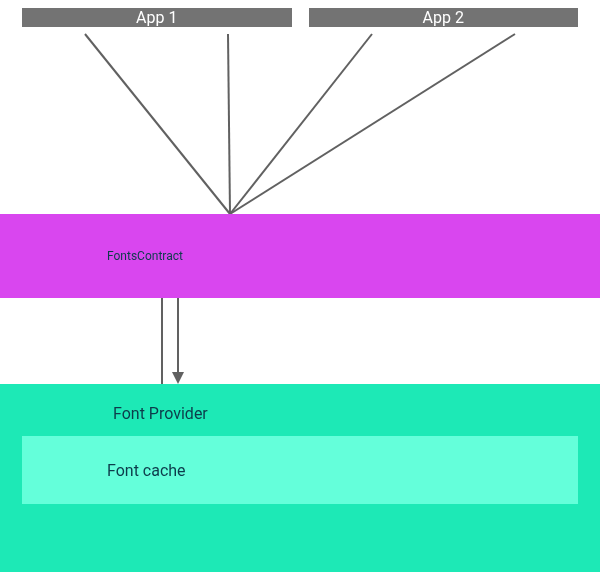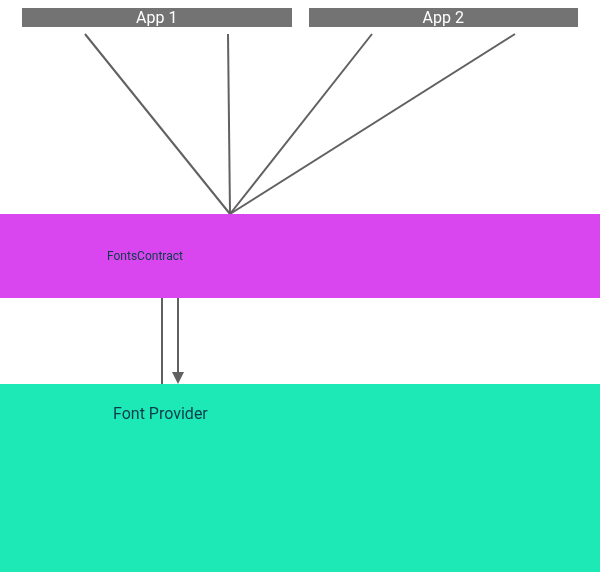--- a/index.html
+++ b/index.html
@@ -130,15 +130,18 @@
         <span>App 2</span>
       </div>
   </div>
 
   <div class="box fontscontract">
     <span>FontsContract</span>
   </div>
 
   <div class="provider-group">
     <div class="provider-label">Font Provider</div>
+    <div class="cache-box">
+      <span>Font cache</span>
+    </div>
   </div>
 
 </div>
 
 </body></html>

